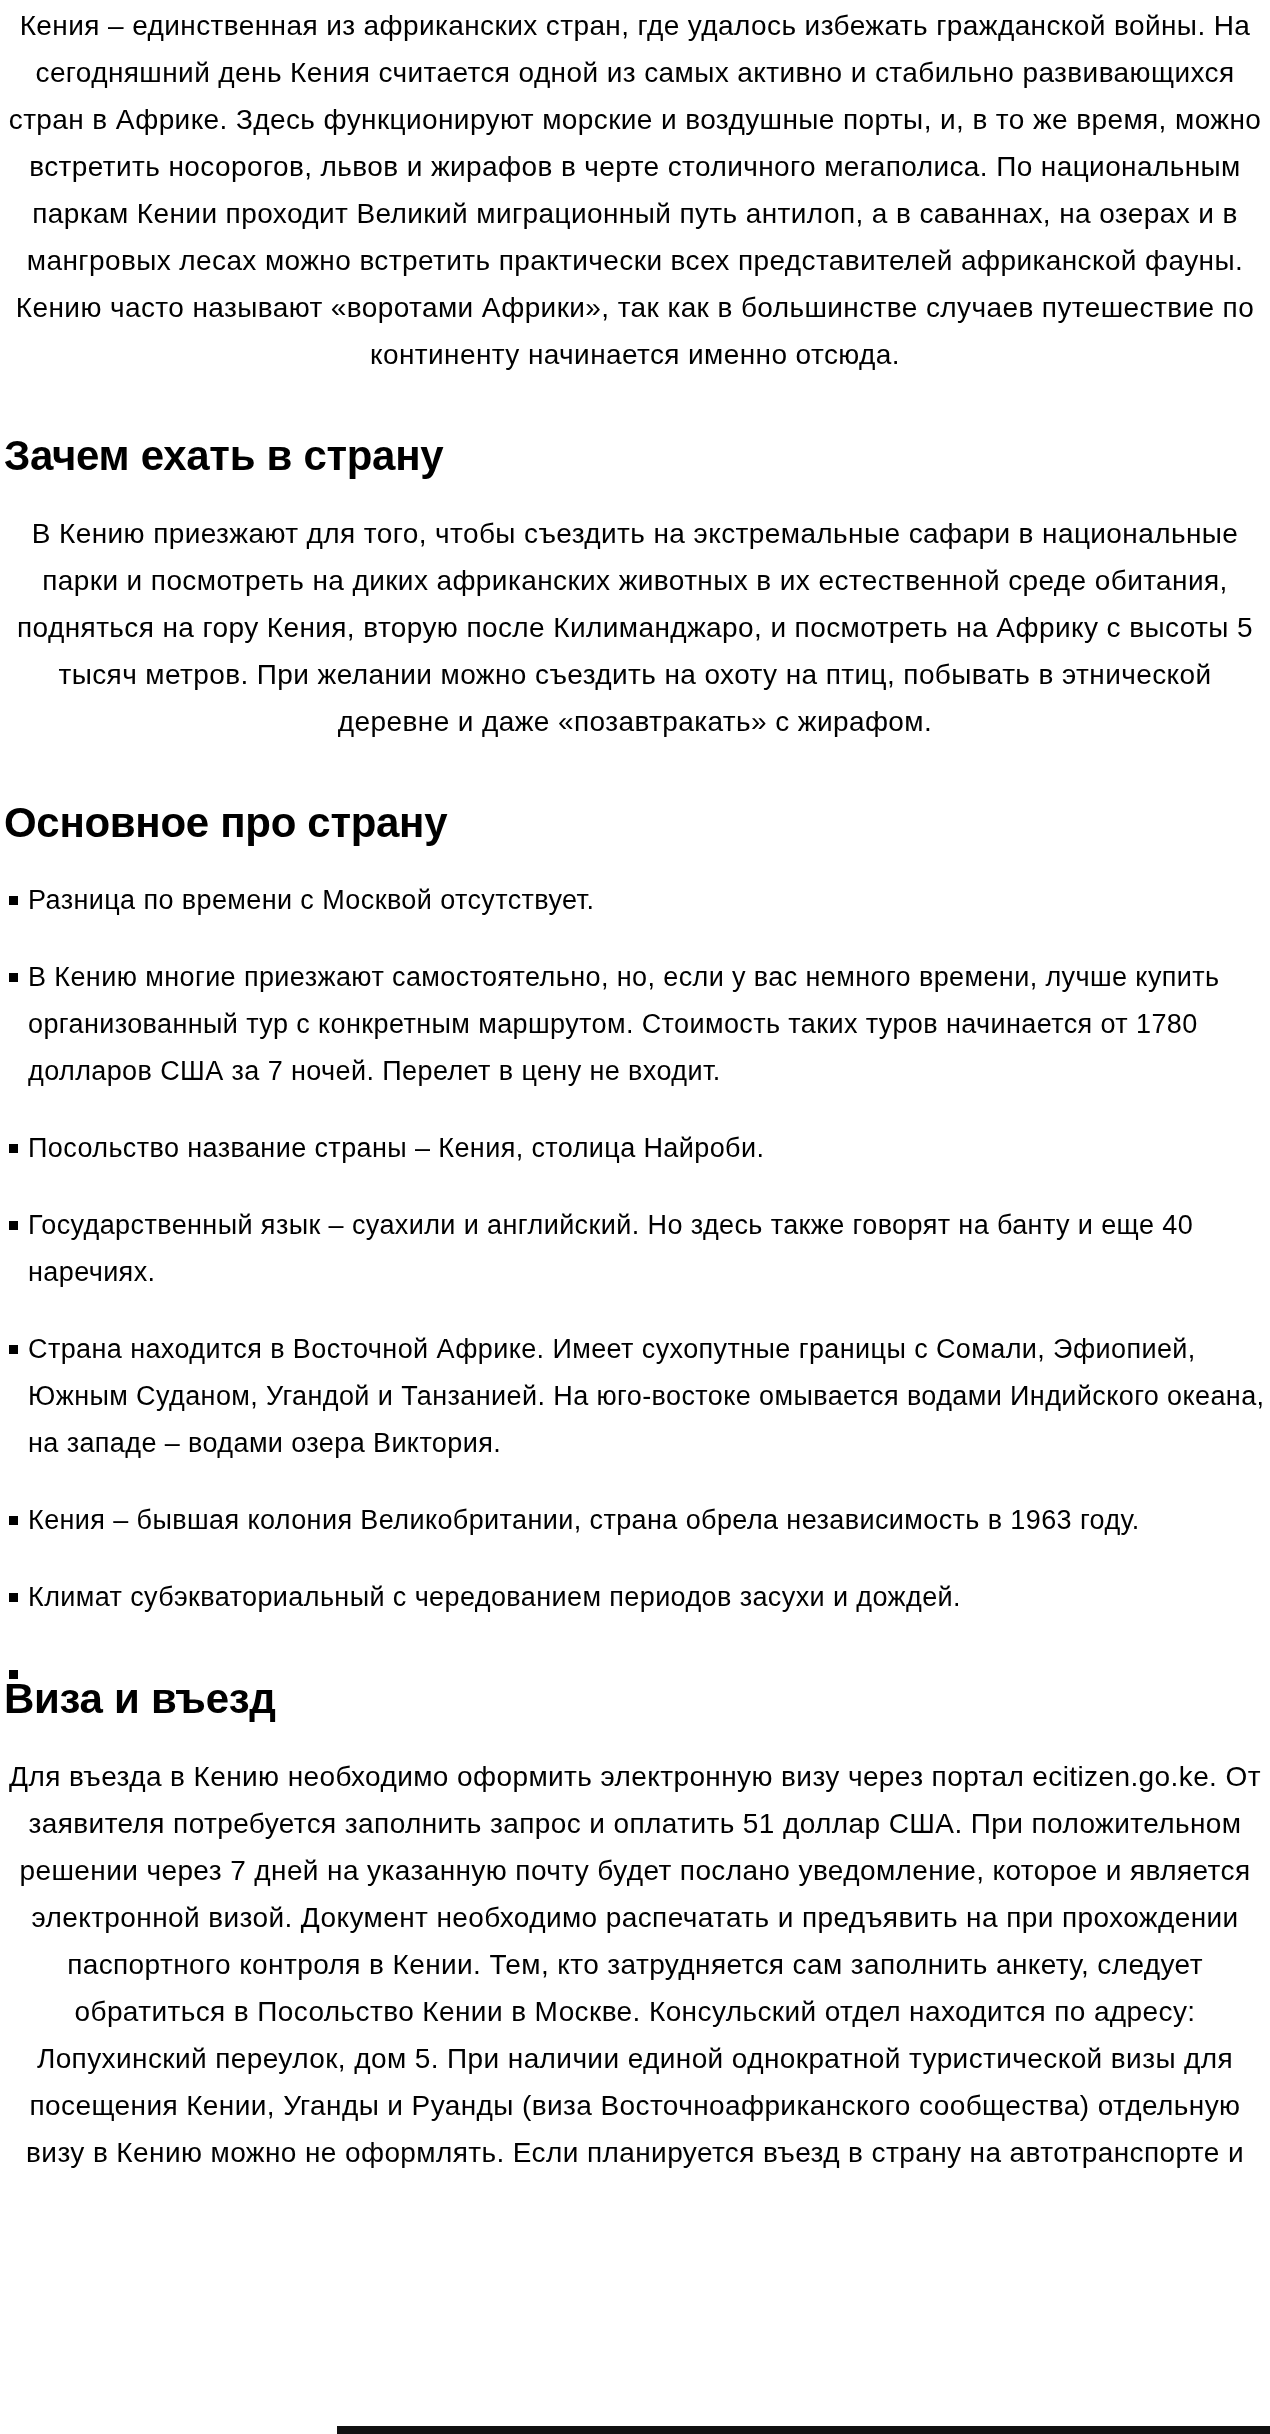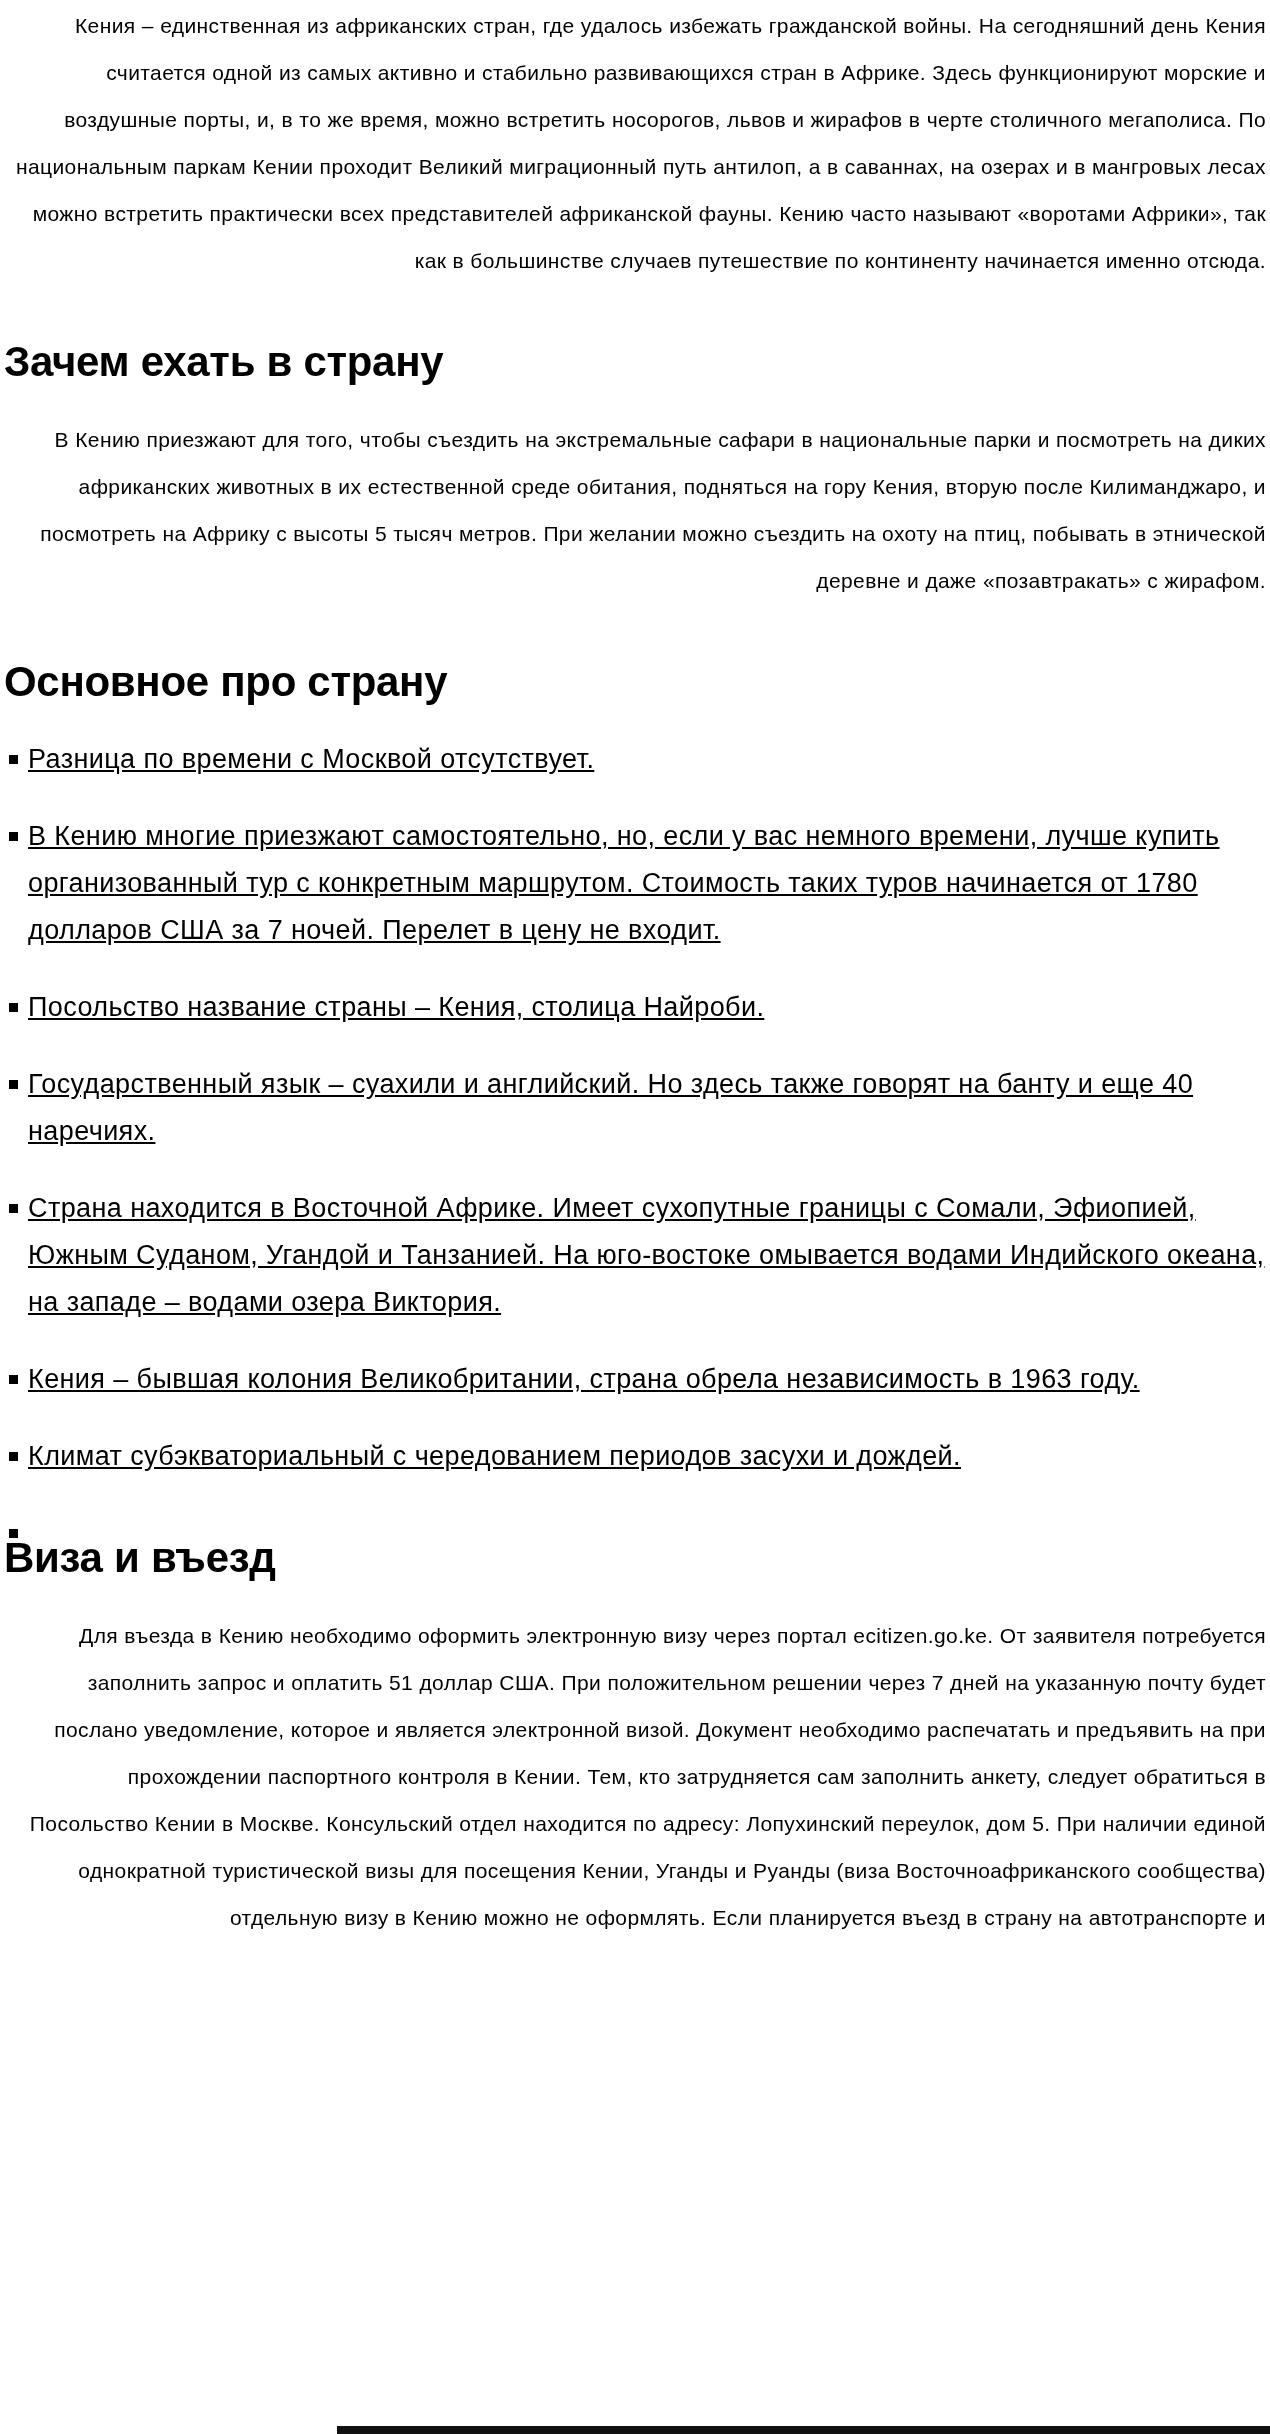--- a/index.html
+++ b/index.html
@@ -13,37 +13,36 @@
     position: relative;
     background: #ffffff;
     color: #000000;
     font-family: "Liberation Sans", sans-serif;
   }
   .page {
     padding: 2px 4px 0 4px;
   }
   p.body-text {
     margin: 0;
-    font-size: 21px;
+    font-size: 28px;
     line-height: 47px;
     letter-spacing: 0.4px;
-    text-align: right;
+    text-align: center;
   }
   h2.section-heading {
     margin: 52px 0 28px 0;
     font-size: 42px;
     line-height: 52px;
     font-weight: 700;
     letter-spacing: -0.3px;
   }
   ul.bullet-list {
     list-style: none;
     margin: 16px 0 0 0;
     padding: 0;
-    text-decoration: underline;
   }
   ul.bullet-list li {
     position: relative;
     padding-left: 24px;
     margin: 0 0 30px 0;
     font-size: 27px;
     line-height: 47px;
     letter-spacing: 0.4px;
   }
   .bullet-square {

